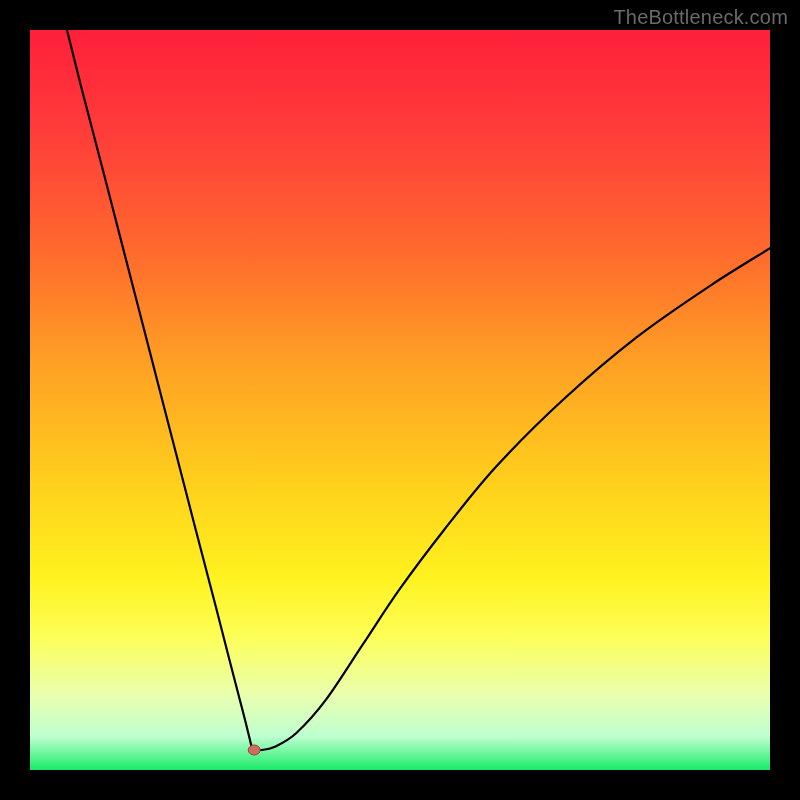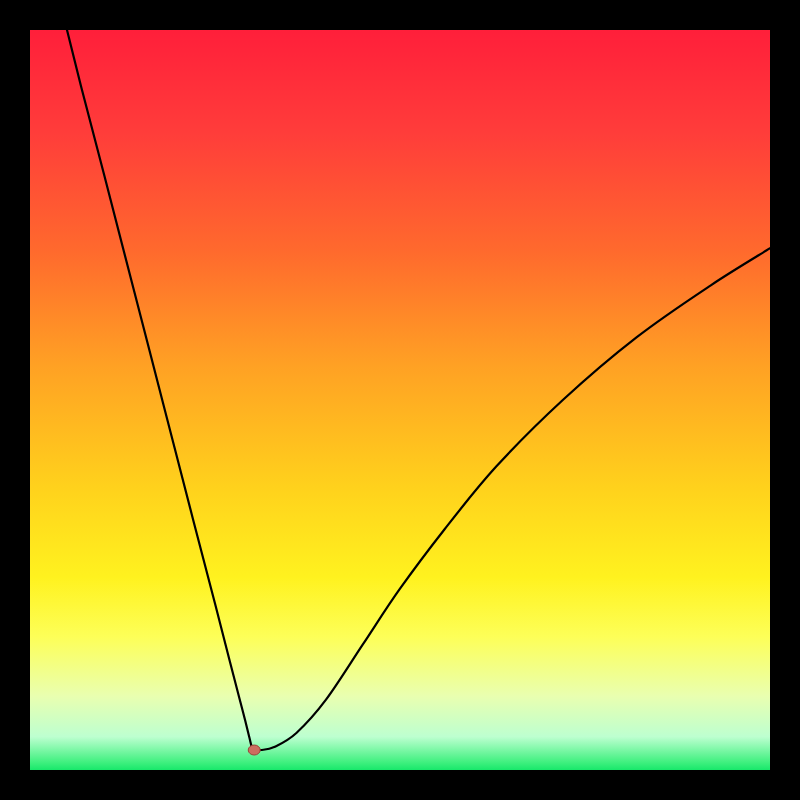--- a/index.html
+++ b/index.html
@@ -48,20 +48,21 @@
     left: 0;
     top: 0;
     width: 100%;
     height: 100%;
   }
 </style>
 </head>
 <body>
 
 <div class="frame">
+  <div class="watermark">TheBottleneck.com</div>
 
   <div class="plot-area">
     <svg class="gradient-bg" viewBox="0 0 740 740" preserveAspectRatio="none">
       <defs>
         <linearGradient id="bg-grad" x1="0" y1="0" x2="0" y2="1">
             <stop offset="0%" stop-color="#ff1f3a"></stop>
             <stop offset="14.000000000000002%" stop-color="#ff3d3a"></stop>
             <stop offset="30%" stop-color="#ff6a2d"></stop>
             <stop offset="45%" stop-color="#ffa024"></stop>
             <stop offset="62%" stop-color="#ffd21c"></stop>

